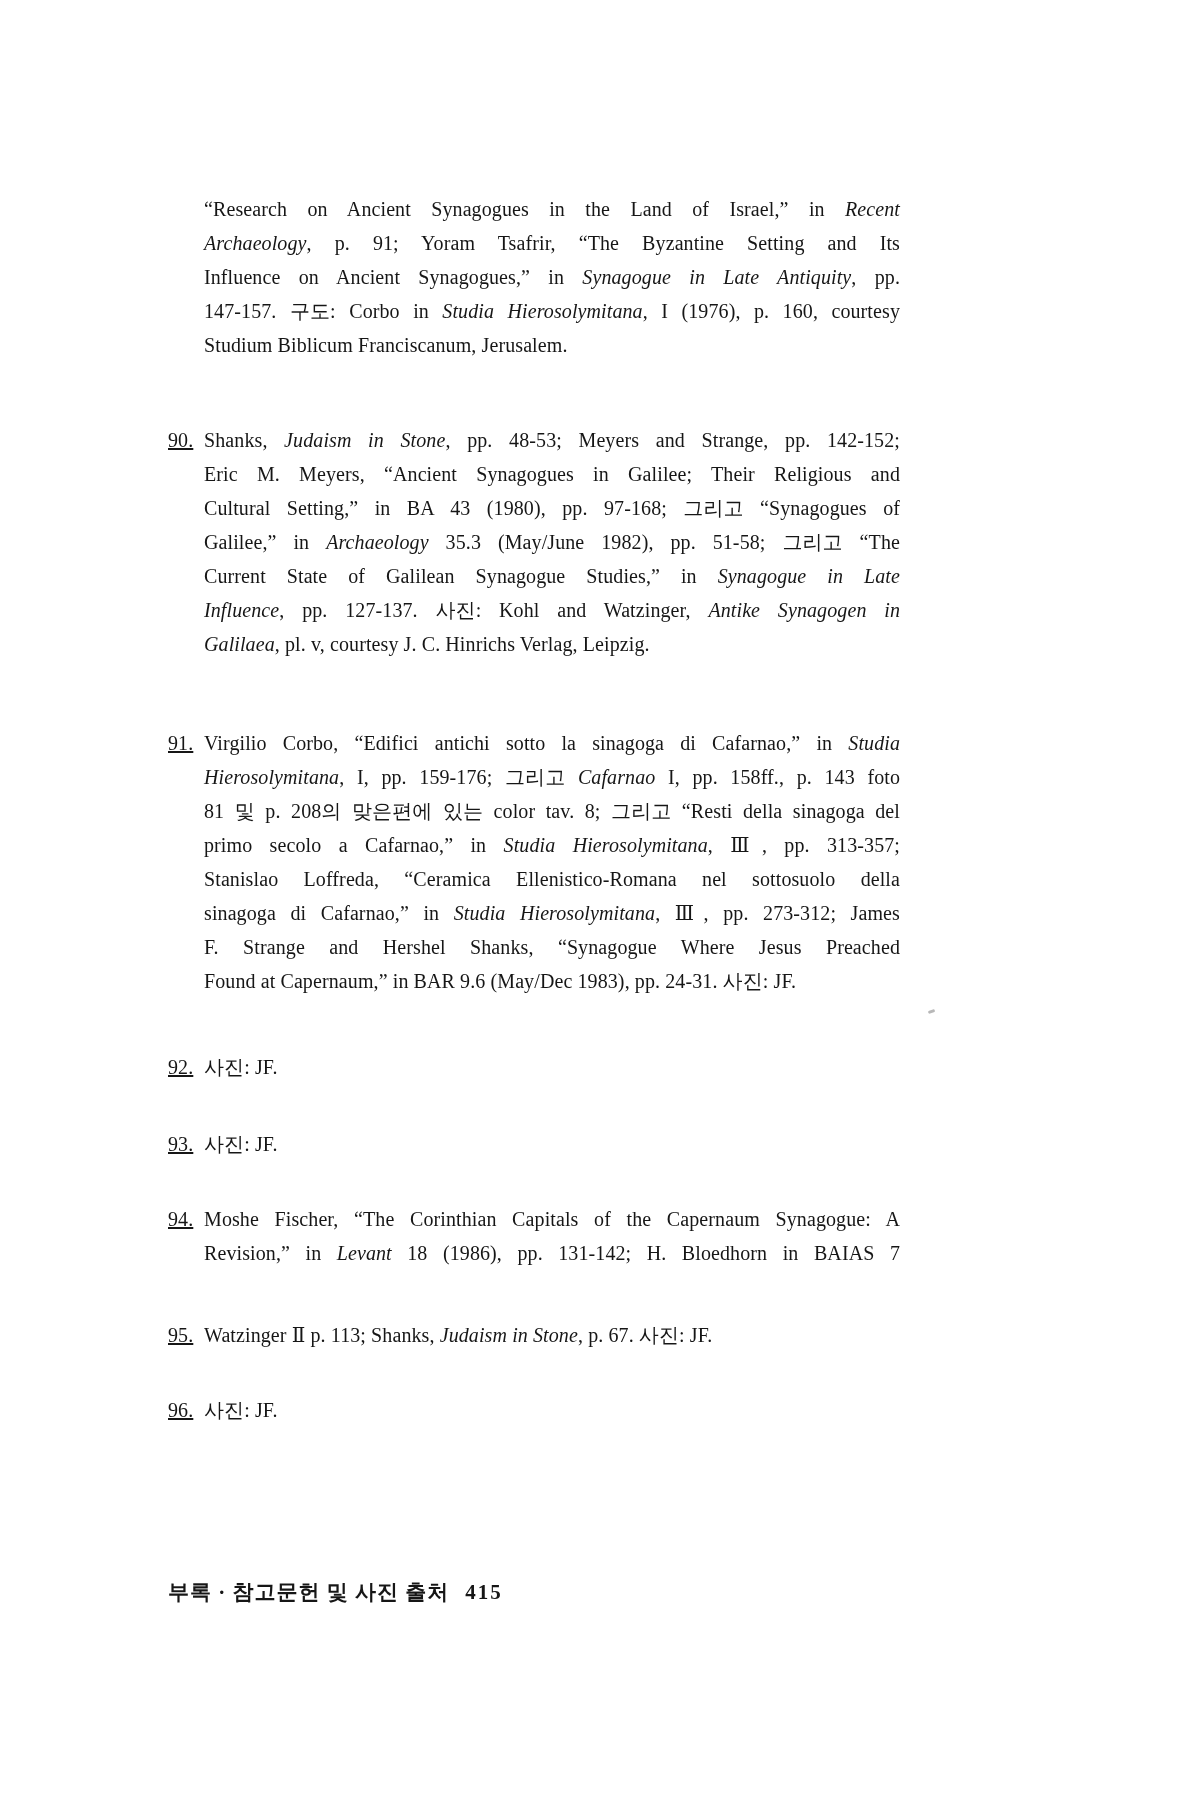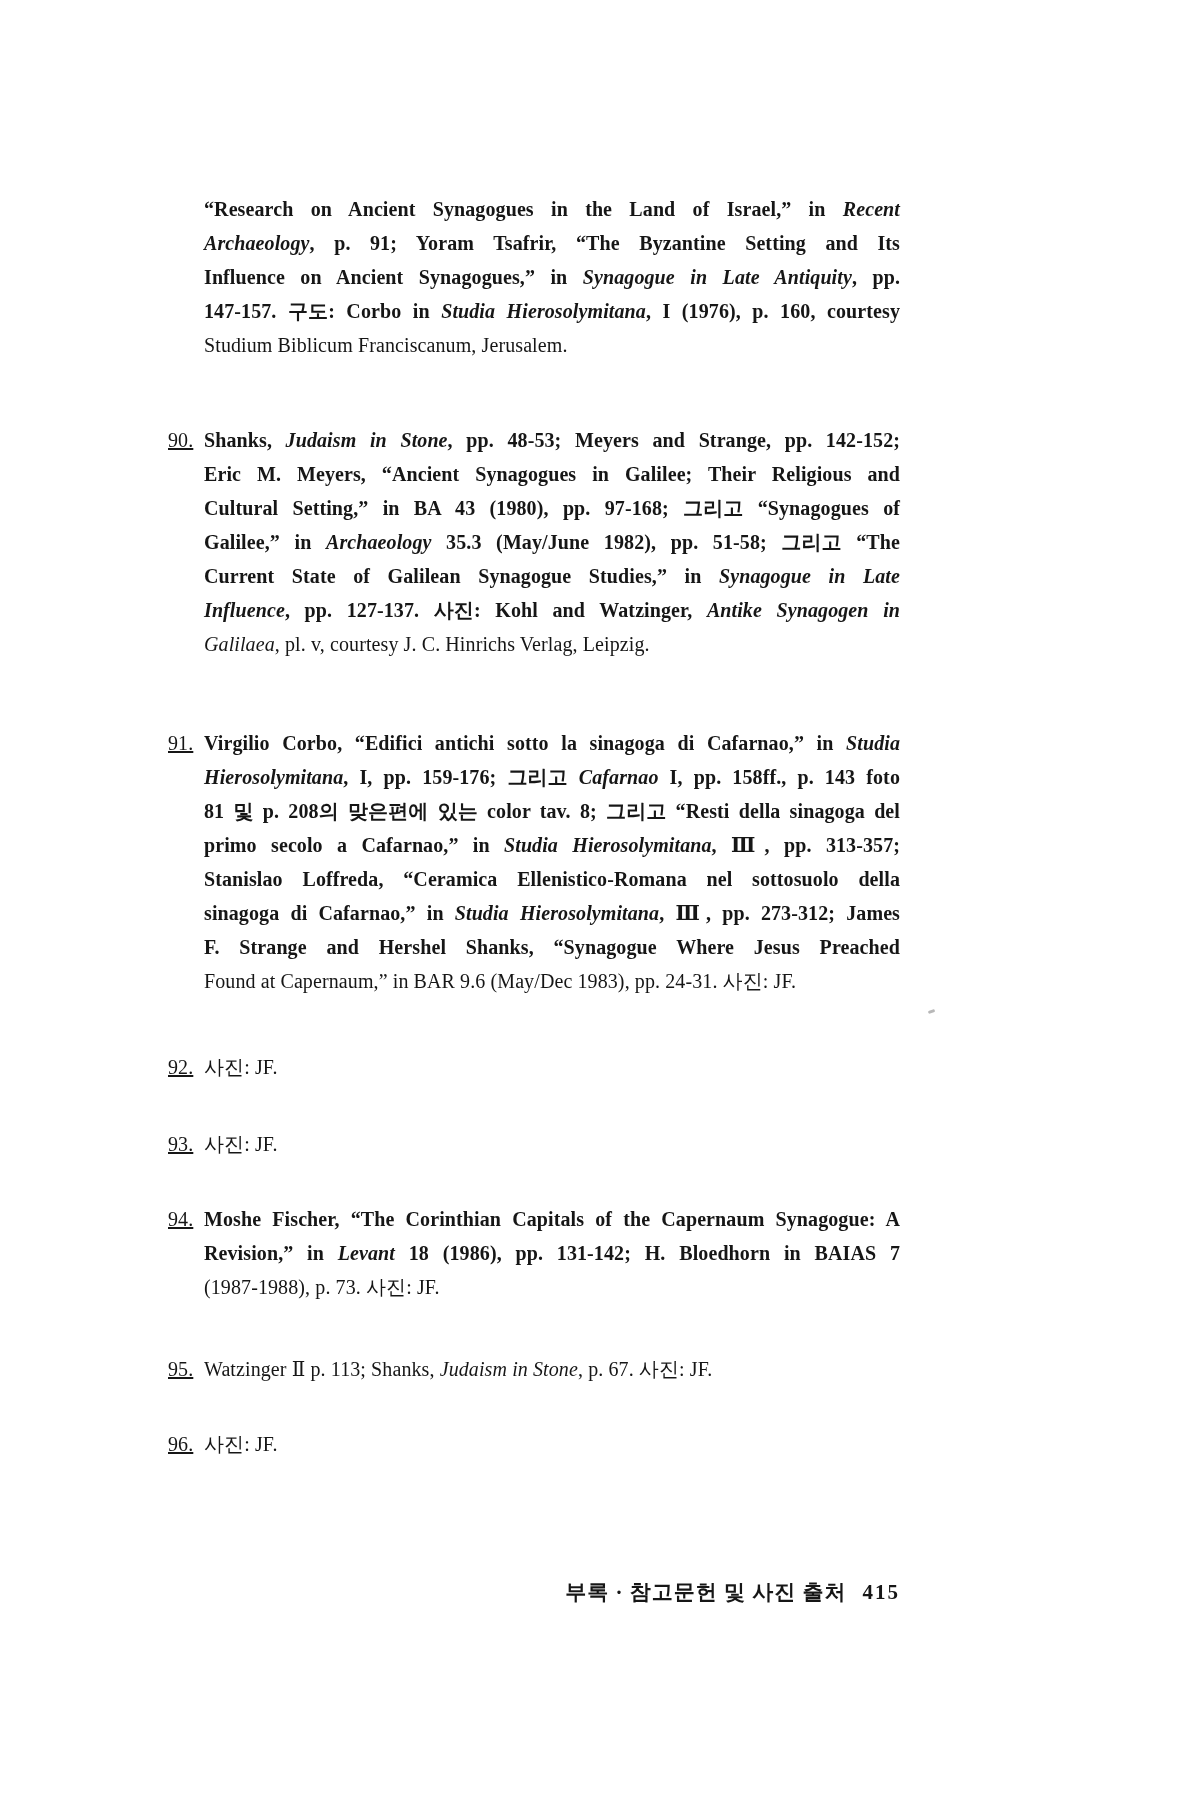--- a/index.html
+++ b/index.html
@@ -38,28 +38,27 @@
     left: 0; top: 0;
     white-space: nowrap;
     text-decoration: underline;
   }
   .line {
     text-align: justify;
     text-justify: inter-word;
   }
   .line.just {
     text-align-last: justify;
-    font-weight: bold;
   }
   .line em { font-style: italic; }
   .footer {
     position: absolute;
     left: 168px; top: 1578px;
     width: 732px;
-    text-align: right;
+    text-align: left;
     padding-right: 8px;
     font-size: 21px;
     font-weight: 600;
     letter-spacing: 1px;
     white-space: nowrap;
   }
   .footer .pageno { margin-left: 16px; letter-spacing: 2px; }
   .scan-artifact {
     position: absolute;
     left: 928px; top: 1010px;
@@ -122,21 +121,20 @@
         <span class="note-number">93.</span>
         <div>
           <div class="line"><span>사진: JF.</span></div>
         </div>
       </div>
       <div class="note">
         <span class="note-number">94.</span>
         <div>
           <div class="line just"><span>Moshe Fischer, “The Corinthian Capitals of the Capernaum Synagogue: A</span></div>
           <div class="line just"><span>Revision,” in </span><em>Levant</em><span> 18 (1986), pp. 131-142; H. Bloedhorn in BAIAS 7</span></div>
-          <div class="line"><span>(1987-1988), p. 73. 사진: JF.</span></div>
         </div>
       </div>
       <div class="note">
         <span class="note-number">95.</span>
         <div>
           <div class="line"><span>Watzinger Ⅱ p. 113; Shanks, </span><em>Judaism in Stone</em><span>, p. 67. 사진: JF.</span></div>
         </div>
       </div>
       <div class="note">
         <span class="note-number">96.</span>

